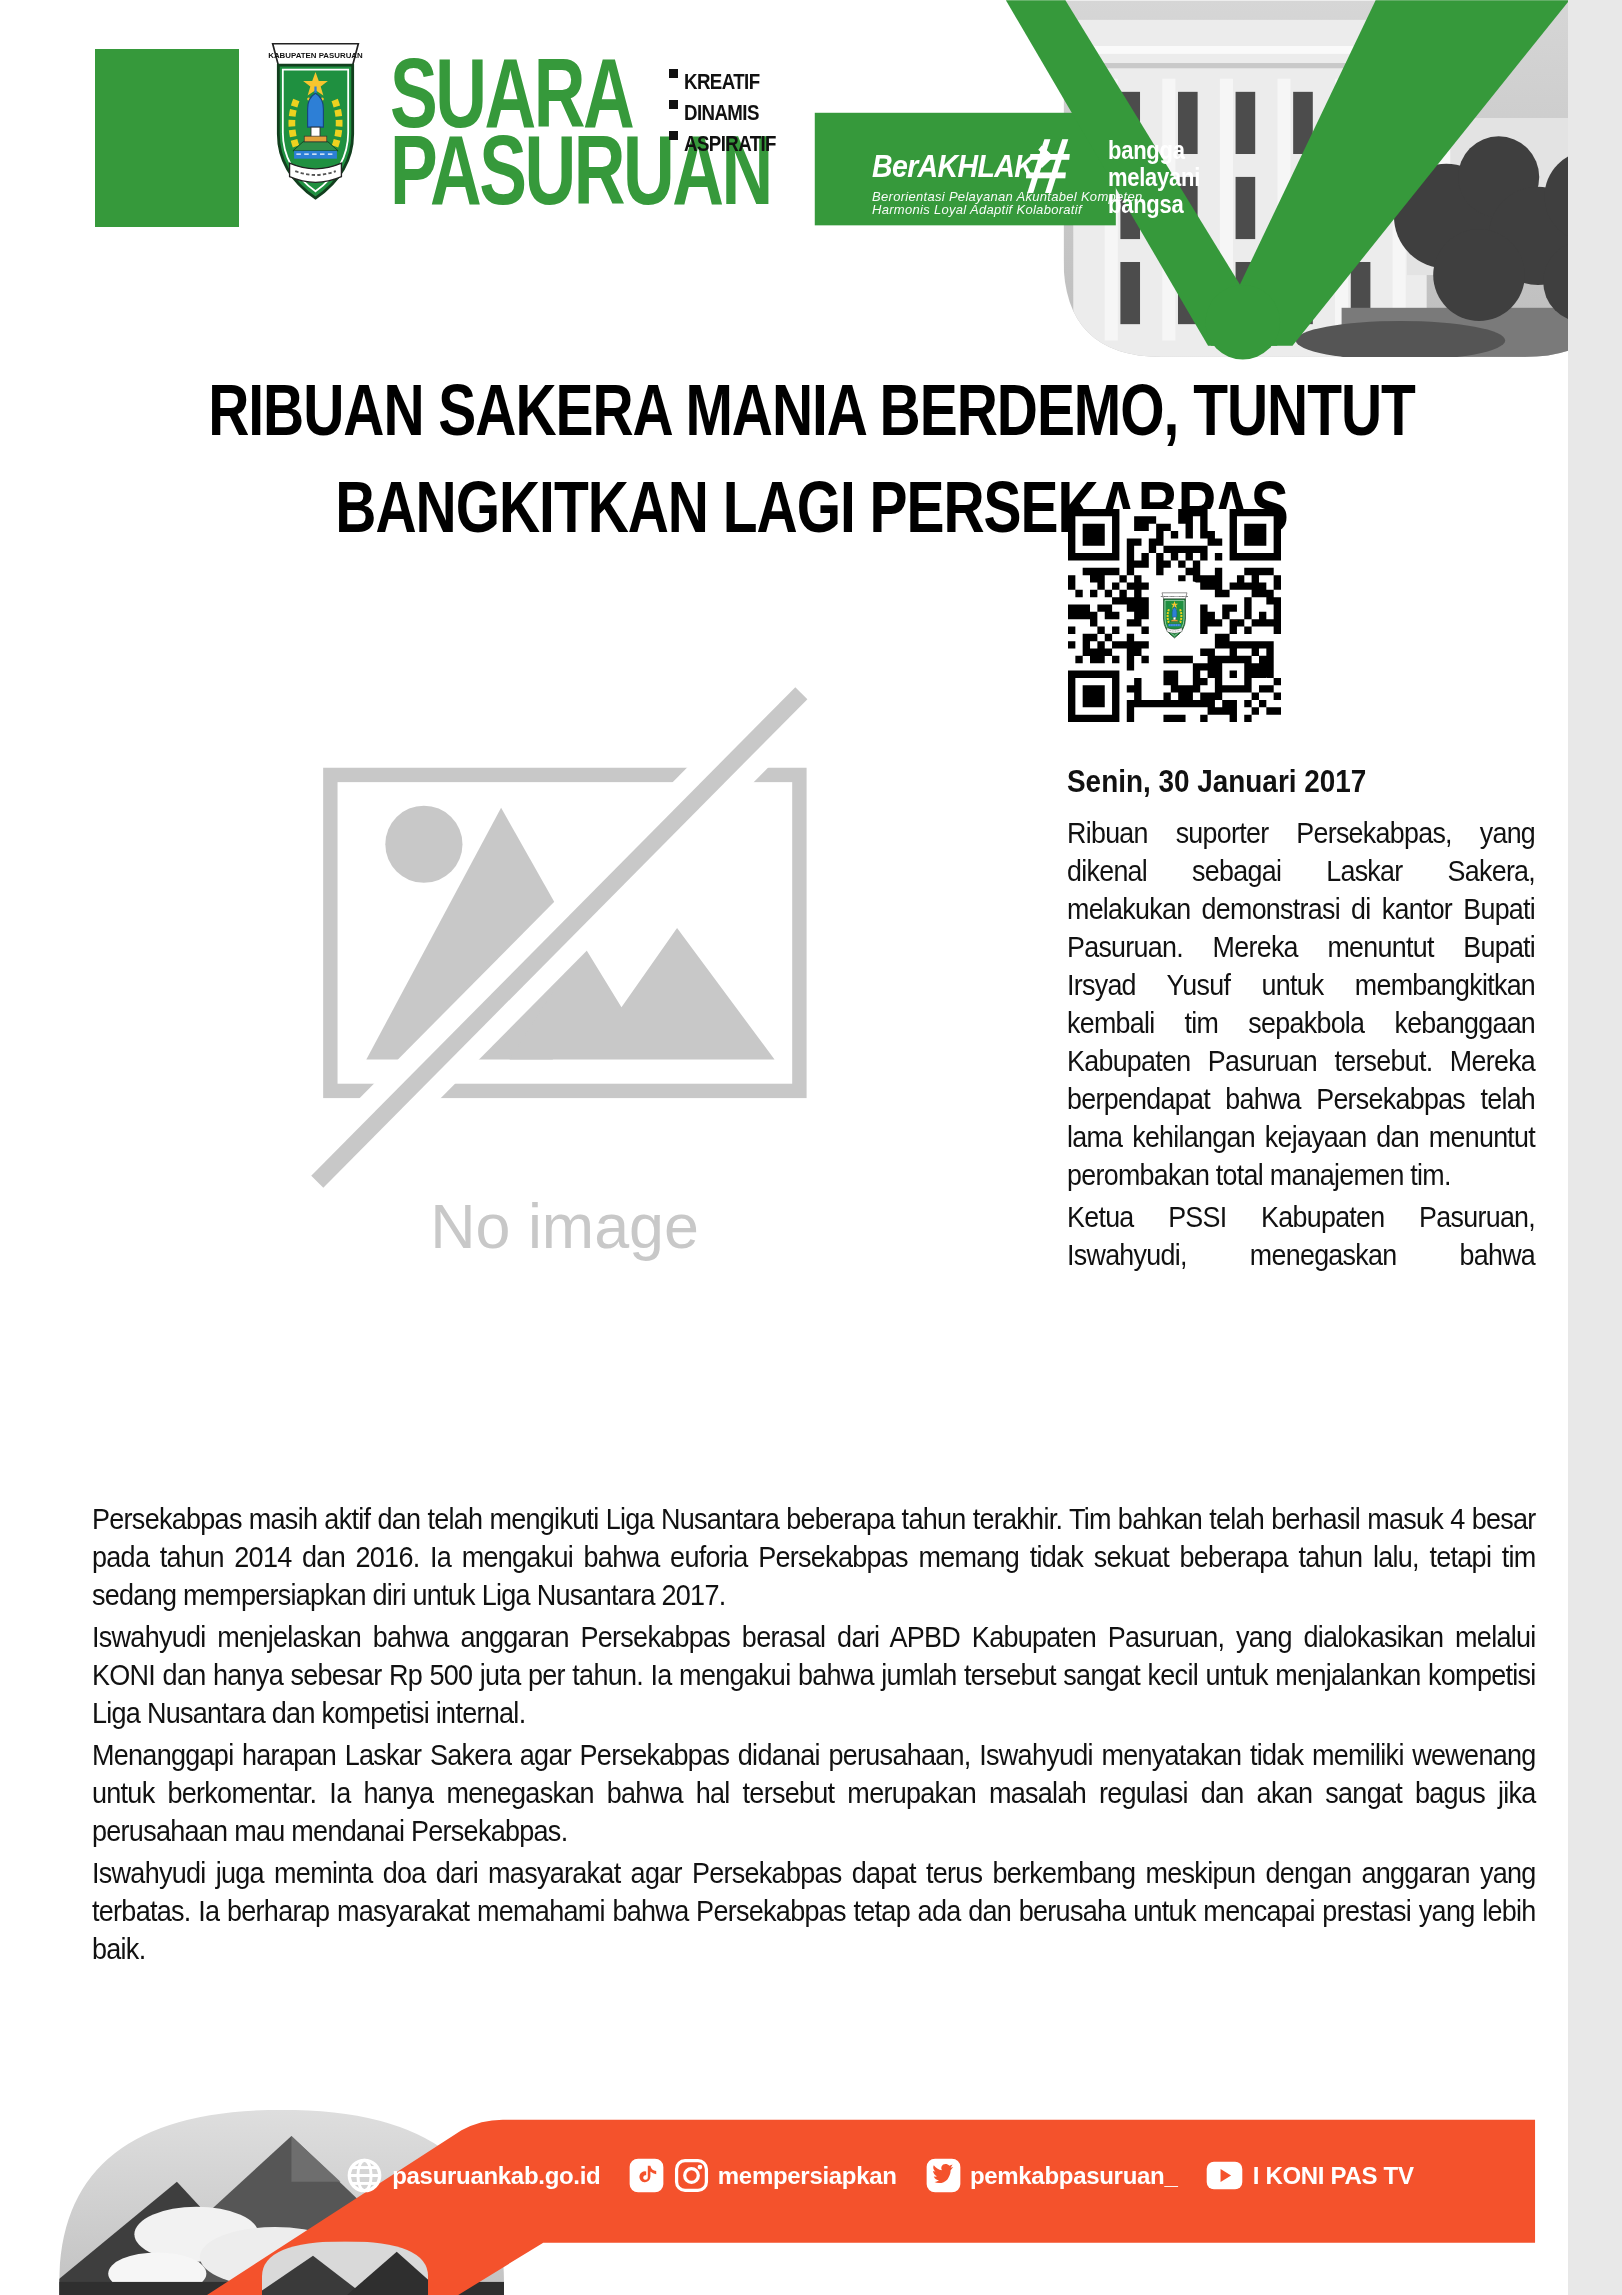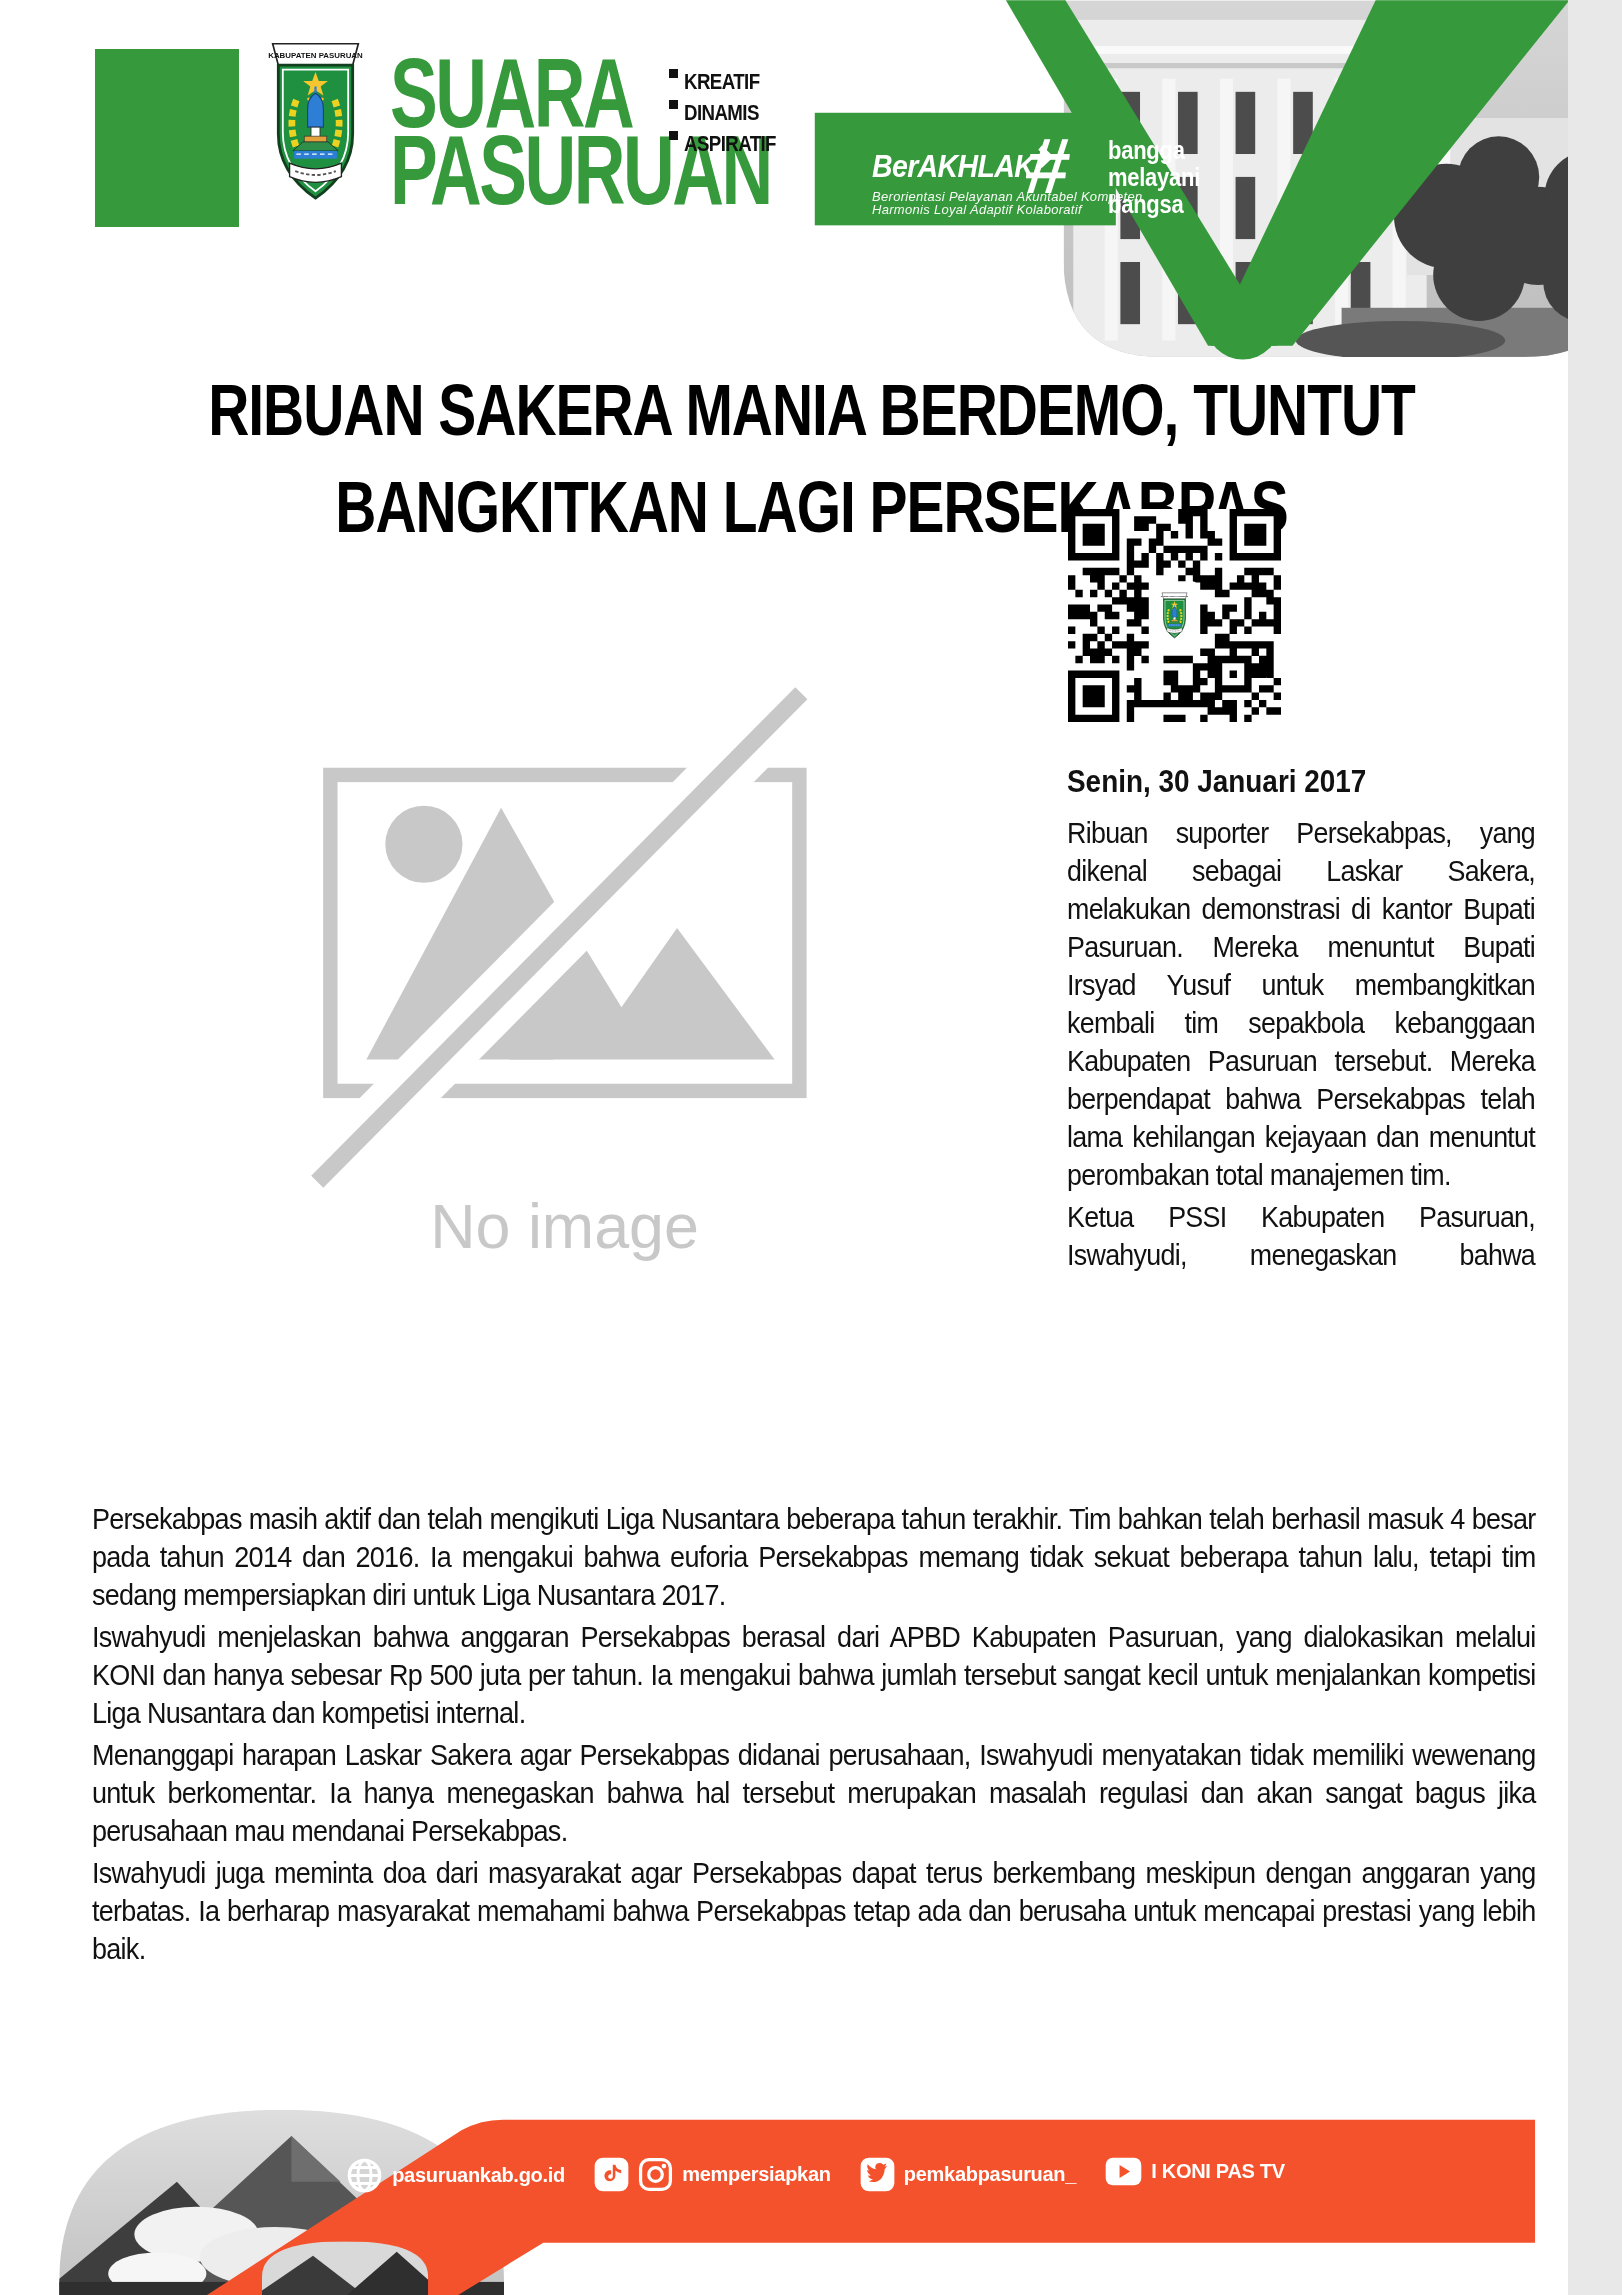--- a/index.html
+++ b/index.html
@@ -33,22 +33,22 @@
   .date{left:1067px;top:764px;font-size:31px;font-weight:bold;transform:scaleX(.9);transform-origin:0 0;white-space:nowrap;}
   .col-text{left:1067px;top:814px;width:523px;transform:scaleX(.895);transform-origin:0 0;}
   .body-copy{font-size:30px;line-height:38px;letter-spacing:-0.8px;text-align:justify;}
   .body-copy p{margin:0 0 3.9px 0;}
   .col-text p.cont{text-align-last:justify;}
   .noimg{left:255px;top:667px;}
   .full-text{left:92px;top:1500px;width:1604px;transform:scaleX(.9);transform-origin:0 0;}
 
   
   .footer-art{position:absolute;left:0;top:2015px;}
-  .social-row{left:346px;top:2157px;display:flex;align-items:flex-start;gap:29px;color:#fff;
-              font-size:20px;font-weight:bold;letter-spacing:-0.3px;}
+  .social-row{left:346px;top:2157px;display:flex;align-items:center;gap:29px;color:#fff;
+              font-size:24px;font-weight:bold;letter-spacing:-0.3px;}
   .social-item{display:flex;align-items:center;gap:9.2px;white-space:nowrap;}
   .icon{flex:none;display:block;}
 </style>
 </head>
 <body>
 
 <div class="page">
 
   <svg width="0" height="0" style="position:absolute" aria-hidden="true">
     <symbol id="crest" viewBox="0 0 100 150">

